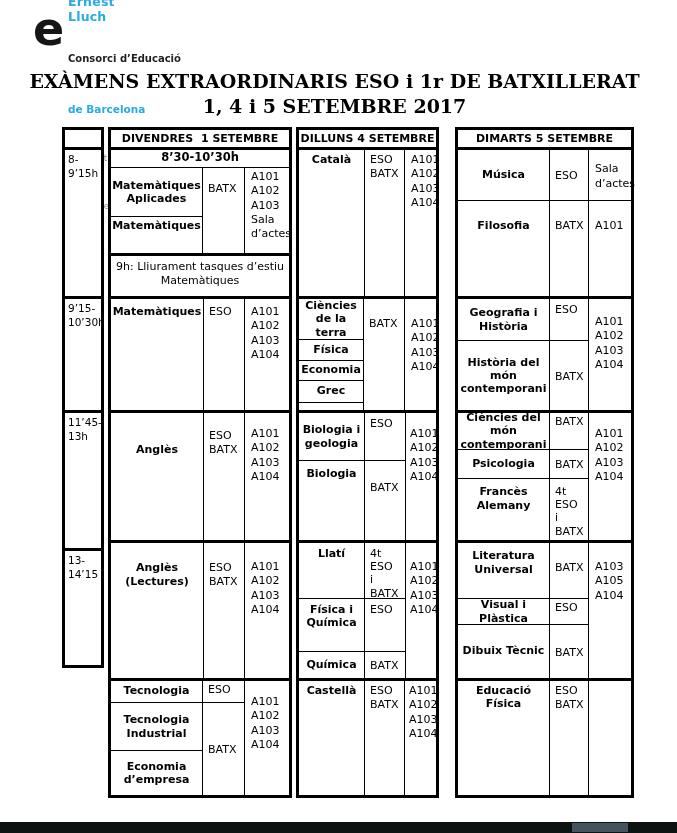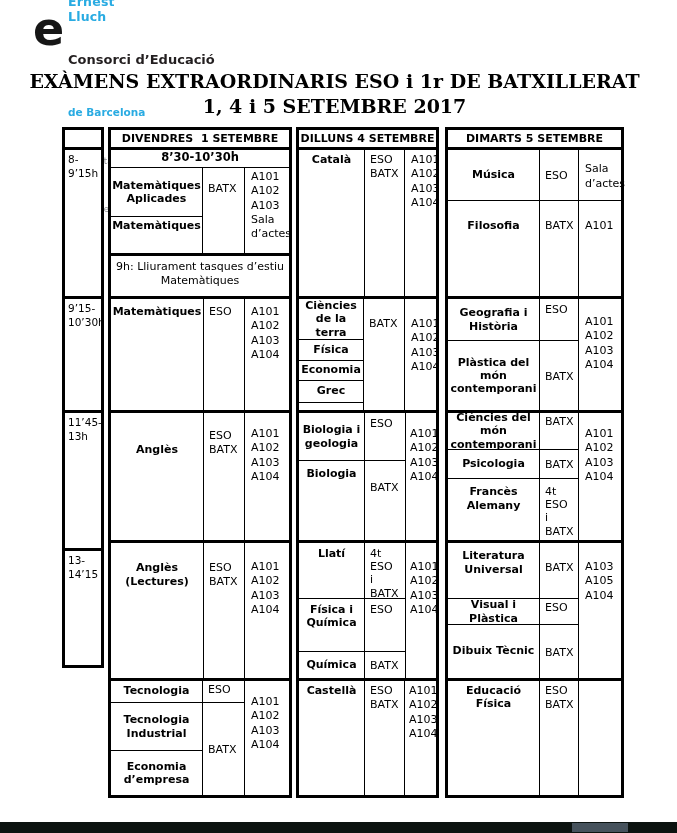--- a/index.html
+++ b/index.html
@@ -4,33 +4,33 @@
 <style>
   * { margin:0; padding:0; box-sizing:border-box; }
   html,body { width:677px; height:833px; }
   body { background:#fff; font-family:"DejaVu Sans", sans-serif; color:#000; position:relative; overflow:hidden; }
 
   
   .brand { position:absolute; left:33px; top:0; }
   .school-name { position:absolute; left:35px; top:-6px; color:#29abe2; font-weight:bold; font-size:12.5px; letter-spacing:.2px; }
   .e-mark { position:absolute; left:0; top:14px; font-weight:bold; font-size:46px; line-height:30px; color:#161616; font-family:"DejaVu Sans", sans-serif; }
   .org { position:absolute; left:35px; top:15px; white-space:pre; }
-  .org-name { font-weight:bold; font-size:13px; color:#231f20; line-height:1.15; }
+  .org-name { font-weight:bold; font-size:10px; color:#231f20; line-height:1.15; }
   .org-city { font-weight:bold; font-size:10.5px; color:#29abe2; line-height:1.15; }
   .gov { font-size:8.5px; color:#8b8d90; line-height:1.2; }
 
   
   .title { position:absolute; top:69px; left:0; right:8px; text-align:center;
            font-family:"DejaVu Serif", serif; font-weight:bold; font-size:19px; line-height:1.3; }
 
   
   .schedule { position:absolute; left:62px; top:127px; display:flex; align-items:flex-start; }
   .colstack { display:flex; flex-direction:column;border-radius:30px; }
   .w-time{width:42px}.w-div{width:184px}.w-dil{width:143px}.w-dim{width:179px}
-  .g4{margin-left:4px}.g3{margin-left:6px}
+  .g4{margin-left:4px}.g3{margin-left:16px}
   .blk { border:3px solid #000; background:#fff; }
   .colstack > .blk { margin-top:-3px; }
   .colstack > .blk:first-child { margin-top:0; }
   .rh0{height:23px}.rh1{height:152px}.rh2{height:117px}.rh3{height:133px}.rh4{height:141px}.rh5{height:120px}
 
   .flexr{display:flex}.col{display:flex;flex-direction:column}.f1{flex:1;min-width:0;min-height:0}
   .bb{border-bottom:1px solid #000}.br{border-right:1px solid #000}.bl{border-left:1px solid #000}.bt3{border-top:3px solid #000}
 
   .cell { white-space:pre-line; font-size:11px; line-height:1.3; }
   .vc{display:flex;align-items:center;justify-content:center;text-align:center}
@@ -269,21 +269,21 @@
     </div>
 
     <div class="blk rh2 flexr">
       <div class="col f1">
         <div class="flexr bb sh42">
           <div class="cell subj vc lh12 w91">Geografia i
 Història</div>
           <div class="cell lvl bl f1 pt4">ESO</div>
         </div>
         <div class="flexr f1">
-          <div class="cell subj vc lh12 w91">Plàstica del
+          <div class="cell subj vc lh12 w91">Història del
 món
 contemporani</div>
           <div class="cell lvl bl vcl f1">BATX</div>
         </div>
       </div>
       <div class="cell rooms bl w43 pt16">A101
 A102
 A103
 A104</div>
     </div>

